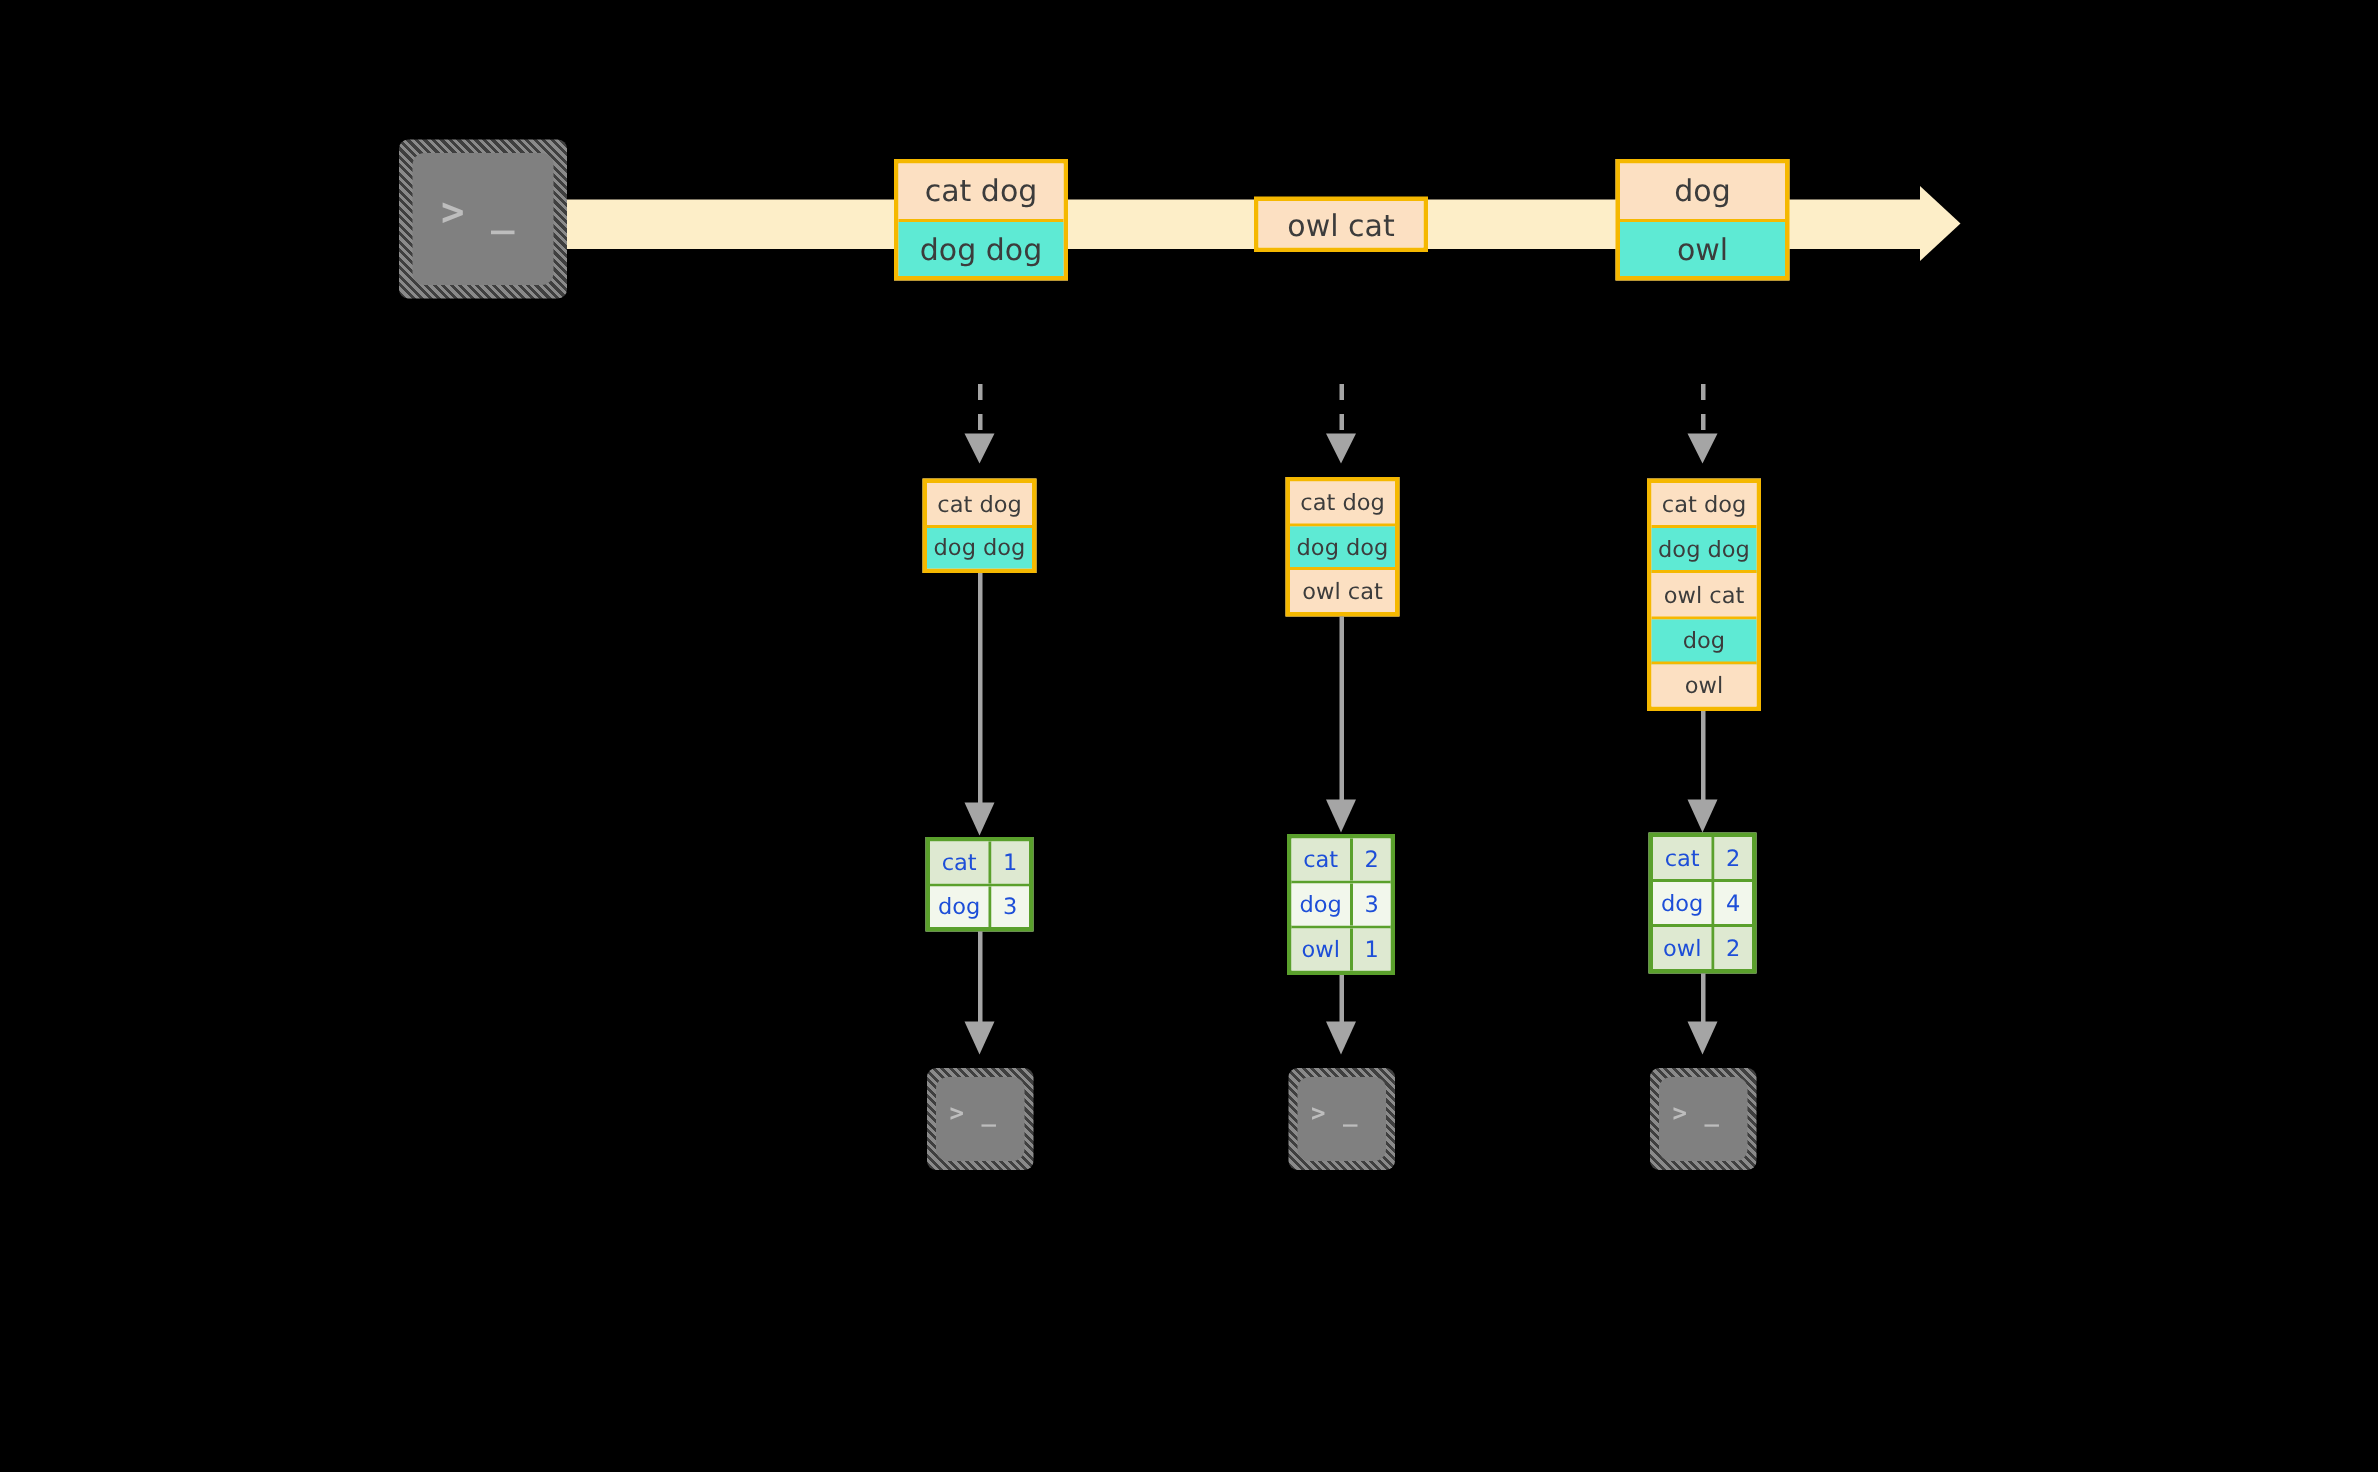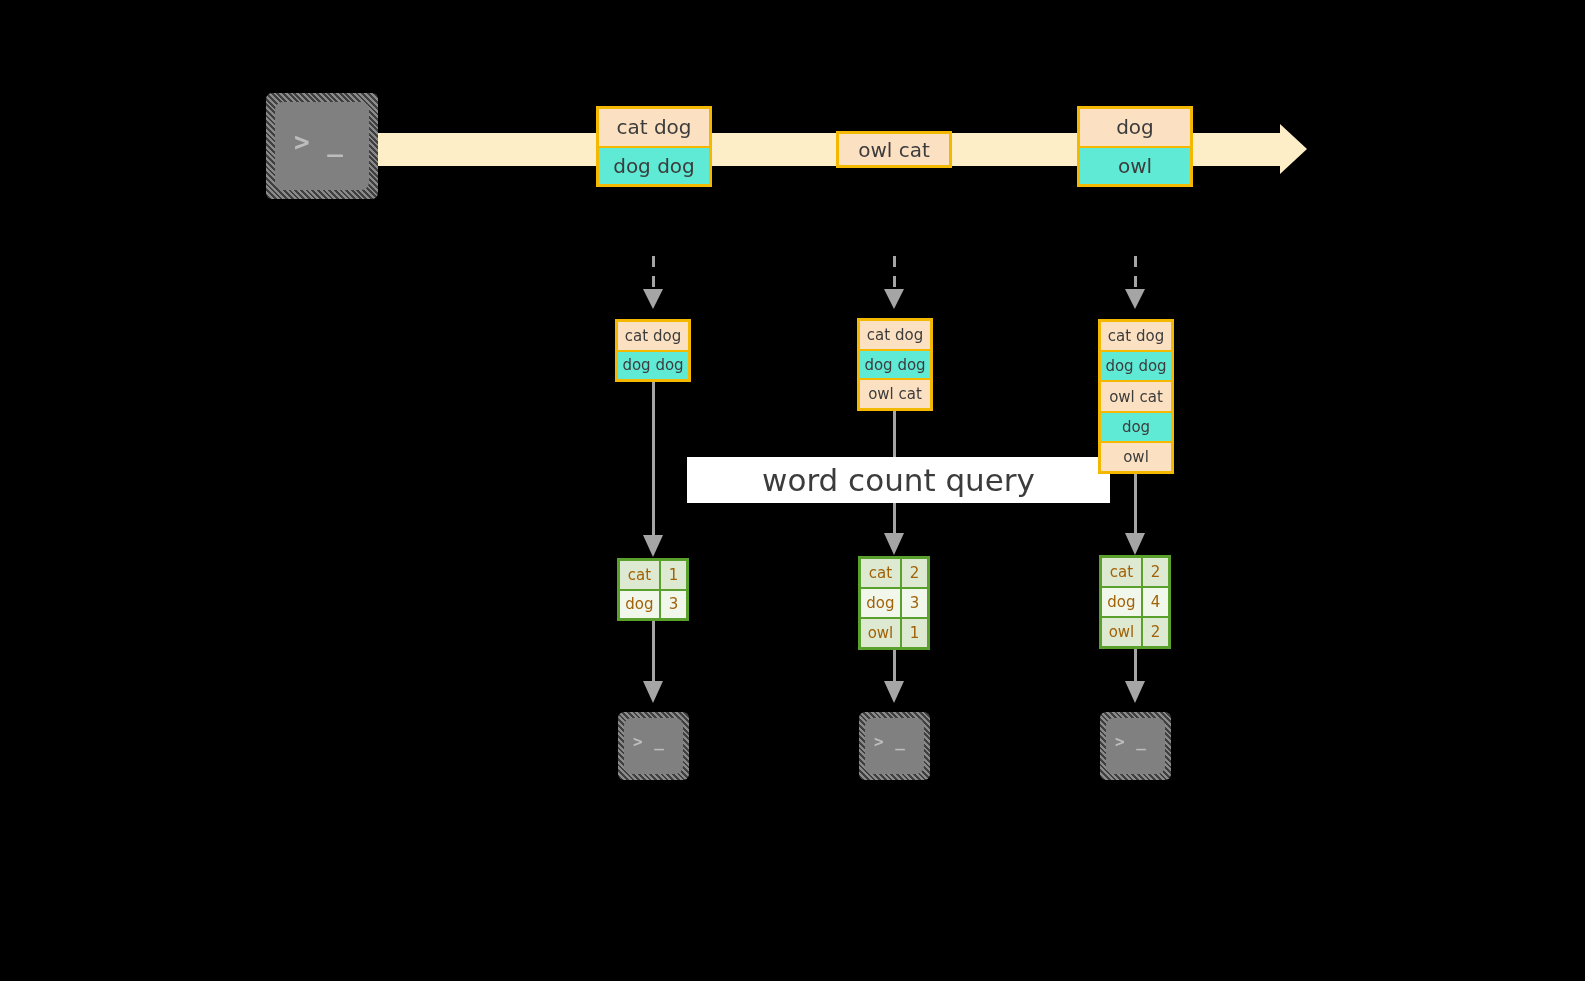--- a/index.html
+++ b/index.html
@@ -91,21 +91,21 @@
     flex: 1 1 auto;
     display: flex;
     border-bottom: 2px solid #5aa02c;
   }
   .gtable .grow:last-child { border-bottom: none; }
   .gtable .gcell {
     box-sizing: border-box;
     display: flex;
     align-items: center;
     justify-content: center;
-    color: #a16207;
+    color: #1d4ed8;
     white-space: nowrap;
   }
   .gtable .gcell.word  { flex: 0 0 62%; border-right: 2px solid #5aa02c; }
   .gtable .gcell.count { flex: 1 1 auto; }
   .gtable .grow.dark  .gcell { background: #dee9d1; }
   .gtable .grow.light .gcell { background: #f2f7ec; }
 
   
   .conn {
     position: absolute;
@@ -230,23 +230,20 @@
   <div class="conn-head" style="left:884px; top:681px; border-width:22px 10px 0 10px;"></div>
 
   <div class="term" style="left:859px; top:712px; width:71px; height:68px;">
     <div class="term-inner" style="left:6px; top:6px; right:6px; bottom:6px;"></div>
     <div class="glyph" style="left:15px; top:22px; font-size:16px;">&gt; _</div>
   </div>
 
   <div class="conn-dash" style="left:1134px; top:256px; height:34px;"></div>
   <div class="conn-head" style="left:1125px; top:289px; border-width:20px 10px 0 10px;"></div>
 
-  <div class="query-band" style="left:687px; top:457px; width:423px; height:46px;">
-    <span class="qlabel" style="font-size:31px;">word count query</span>
-  </div>
 
   <div class="obox" style="left:1098px; top:319px; width:76px; height:155px;">
     <div class="orow dark" style="font-size:15px;">cat dog</div>
     <div class="orow light" style="font-size:15px;">dog dog</div>
     <div class="orow dark" style="font-size:15px;">owl cat</div>
     <div class="orow light" style="font-size:15px;">dog</div>
     <div class="orow dark" style="font-size:15px;">owl</div>
   </div>
 
   <div class="conn" style="left:1134px; top:474px; height:61px;"></div>

